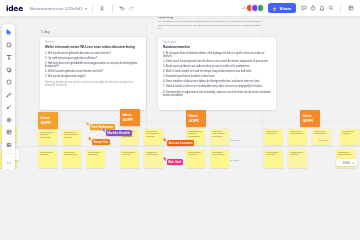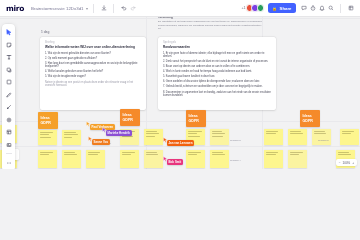--- a/index.html
+++ b/index.html
@@ -155,21 +155,21 @@
     width:16px; height:11px; background:#fff; border-radius:1.5px;
     box-shadow:0 .5px 2px rgba(0,0,0,.12);
     display:flex; align-items:center; justify-content:center; z-index:30;
   }
   .mini-card .dot { width:2px; height:2px; border-radius:50%; background:#c9c9d2; }
 </style>
 </head>
 <body>
 
 <div id="header">
-  <div class="hdr-logo">miro</div>
+  <div class="hdr-logo">idee</div>
   <div class="hdr-title">Brainstormsessie 12Dx3d1</div>
   <div class="hdr-caret">▾</div>
   <div class="hdr-div"></div>
   <div class="hdr-ico">
     <svg width="6" height="6" viewBox="0 0 16 16" fill="none" stroke="currentColor" stroke-width="1.6" stroke-linecap="round" stroke-linejoin="round">
         <path d="M8 2v8M5 7l3 3 3-3M3 13h10"></path>
       </svg>
   </div>
   <div class="hdr-div"></div>
   <div class="hdr-ico">

